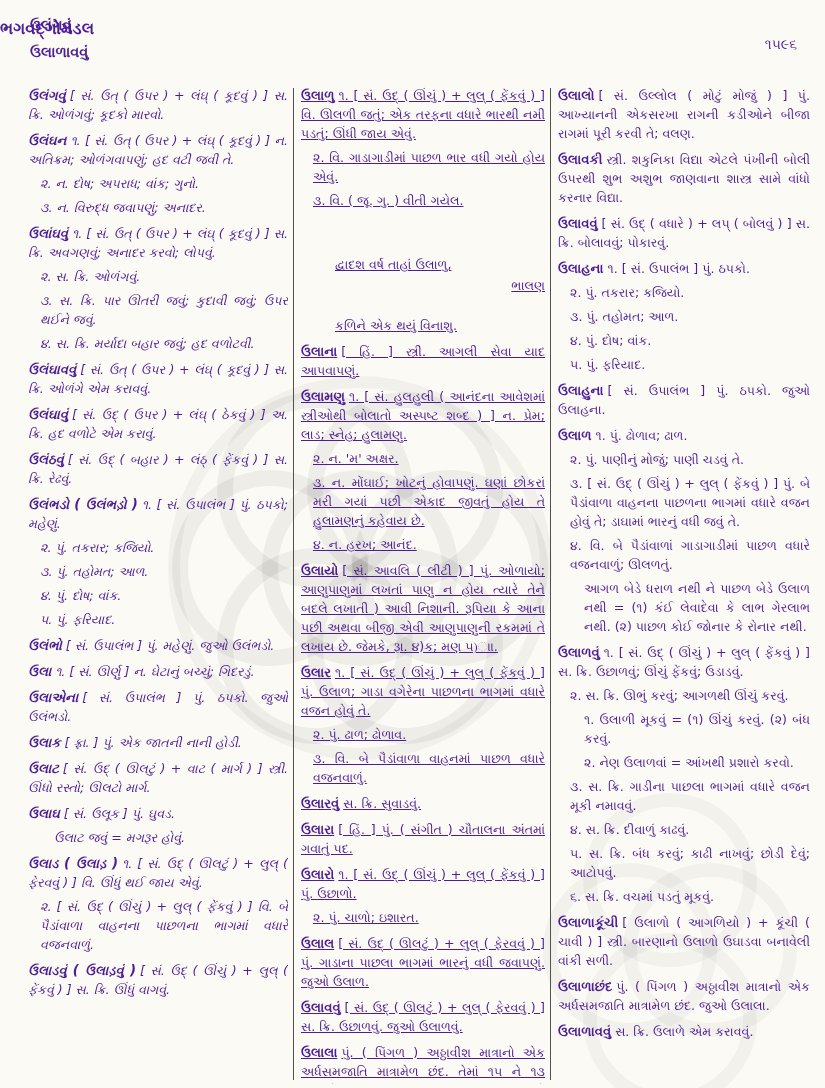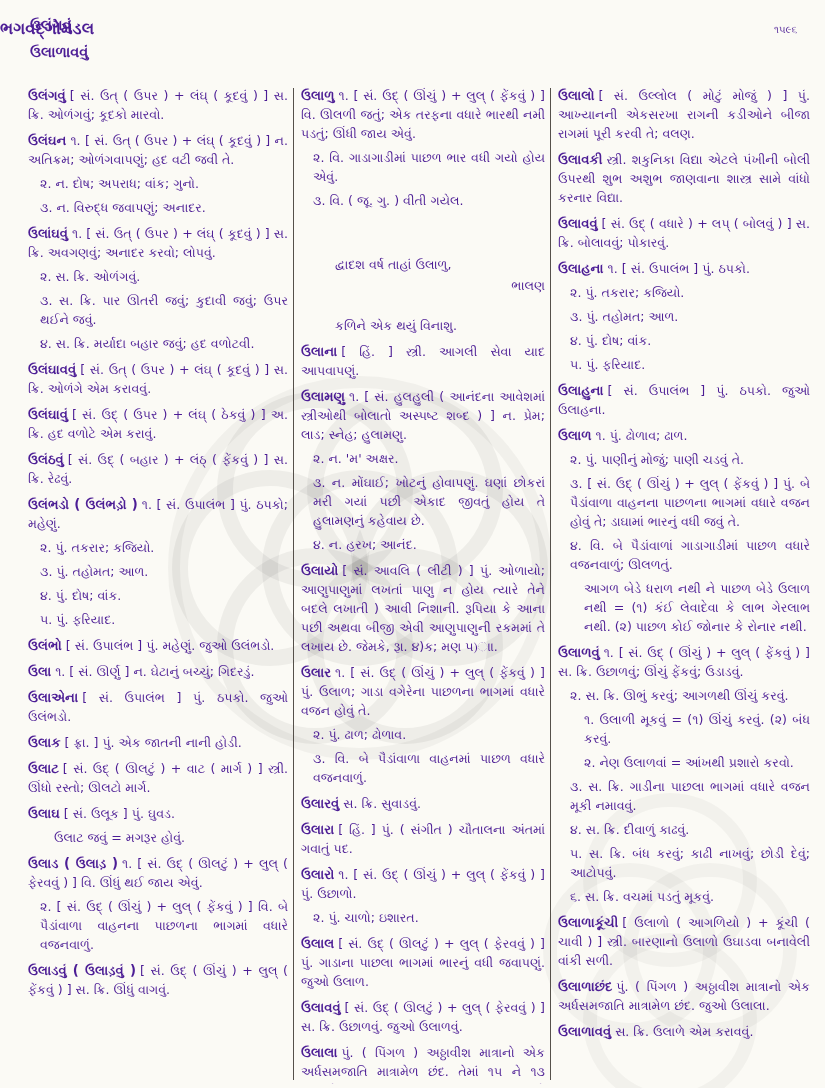--- a/index.html
+++ b/index.html
@@ -7,25 +7,25 @@
     position:relative;
     width:825px;height:1088px;
     background:#fbfaf5;
     color:#4c1d95;
     font-family:"DejaVu Sans", sans-serif;
     overflow:hidden;
   }
   
   .guide{position:absolute;left:30px;top:12px;font-weight:bold;font-size:14.5px;line-height:27px;z-index:2;}
   .title{position:absolute;left:0;right:0;top:19px;text-align:left;font-weight:bold;font-size:16.5px;z-index:2;}
-  .pagenum{position:absolute;right:28px;top:24px;font-size:10px;z-index:2;}
+  .pagenum{position:absolute;right:28px;top:36px;font-size:14px;z-index:2;}
   
   .col{position:absolute;top:86px;height:998px;overflow:hidden;z-index:1;}
-  #col0{left:28px;width:260px;}
-  #col1{left:301px;width:244px;}
+  #col0{left:28px;width:260px;font-style:italic;}
+  #col1{left:301px;width:244px;text-decoration:underline;}
   #col2{left:558px;width:252px;}
   .rule{position:absolute;top:88px;height:992px;width:1px;background:#55504a;z-index:1;}
   #rule0{left:293px;}
   #rule1{left:550px;}
   
   .para{margin:0 0 5px 0;font-size:12.6px;line-height:19px;text-align:justify;}
   .para.entry{margin-top:7px;}
   .col .para:first-child{margin-top:0;}
   .hw{font-size:13.2px;font-weight:bold;margin-right:4px;}
   .sense{padding-left:12px;}

